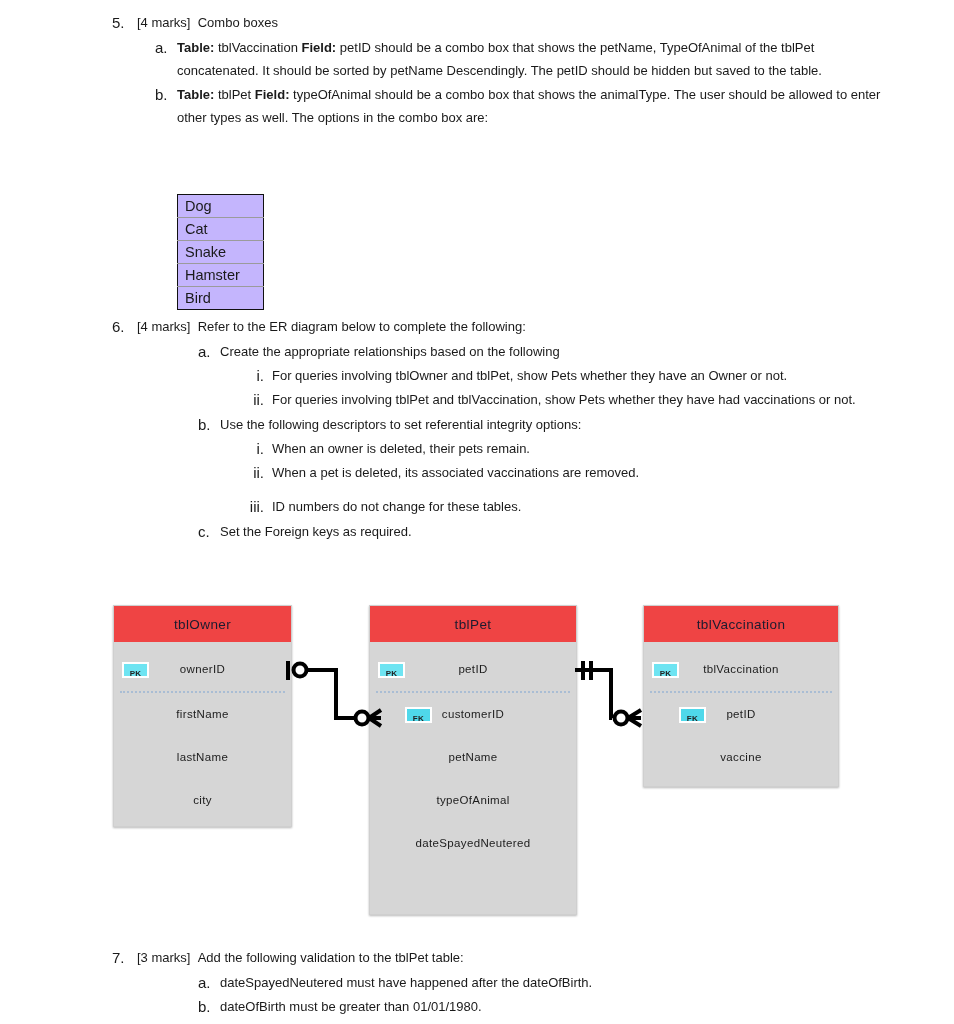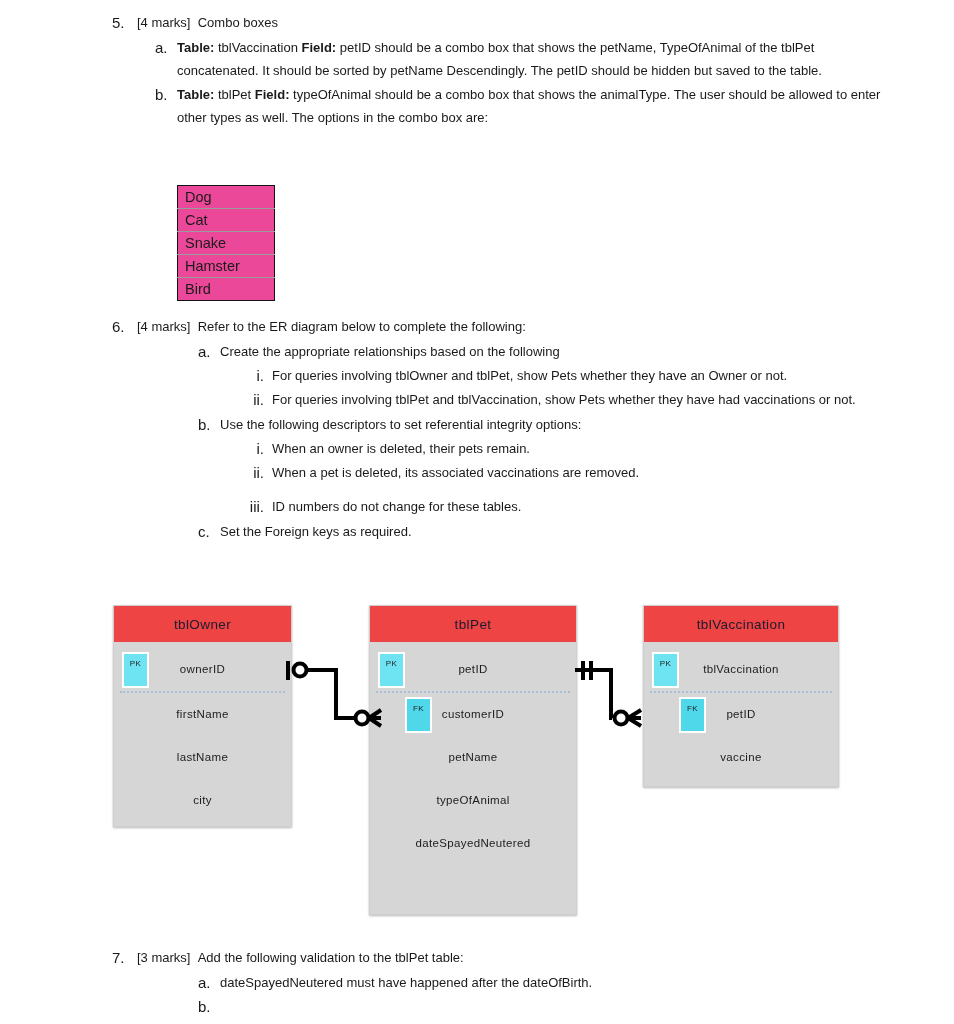--- a/index.html
+++ b/index.html
@@ -34,25 +34,25 @@
     line-height: 23px;
   }
   .lvl1 .marker { width: 25px; }
   .lvl2 .marker { width: 22px; }
   .lvl3 .marker { width: 26px; text-align: right; padding-right: 8px; }
 
   
   #combo-table {
     position: absolute;
     left: 177px;
-    top: 185px;
-    width: 98px;
+    top: 194px;
+    width: 87px;
     border: 1px solid #111;
     border-collapse: collapse;
-    background: #ec4899;
+    background: #c4b5fd;
   }
   #combo-table td {
     border-bottom: 1px solid #9b9b9b;
     font-size: 14.5px;
     padding: 2px 0 2px 7px;
     line-height: 18px;
     height: 18px;
   }
   #combo-table tr:last-child td { border-bottom: none; }
 
@@ -100,25 +100,25 @@
     position: absolute;
     left: 50%;
     transform: translateX(-50%);
     white-space: nowrap;
   }
   .badge {
     position: absolute;
     top: 50%;
     transform: translateY(-50%);
     width: 27px;
-    height: 36px;
+    height: 16px;
     line-height: 20px;
     text-align: center;
     font-size: 8px;
-    font-weight: normal;
+    font-weight: bold;
     letter-spacing: 0.3px;
     color: #222;
     background: #6ee4f2;
     border: 2px solid #ffffff;
     box-sizing: border-box;
   }
   .badge.pk { left: 8px; }
   .badge.fk { left: 35px; background: #4fd8ea; }
   .key-sep {
     height: 0;
@@ -312,14 +312,15 @@
       <span>[3 marks]</span>
       &nbsp;<span>Add the following validation to the tblPet table:</span>
     </div>
   </div>
   <div class="row lvl2" style="margin-left:86px; margin-top:2px;">
     <div class="marker">a.</div>
     <div class="body-text">dateSpayedNeutered must have happened after the dateOfBirth.</div>
   </div>
   <div class="row lvl2" style="margin-left:86px; margin-top:1px;">
     <div class="marker">b.</div>
+    <div class="body-text">dateOfBirth must be greater than 01/01/1980.</div>
   </div>
 </div>
 
 </body></html>

